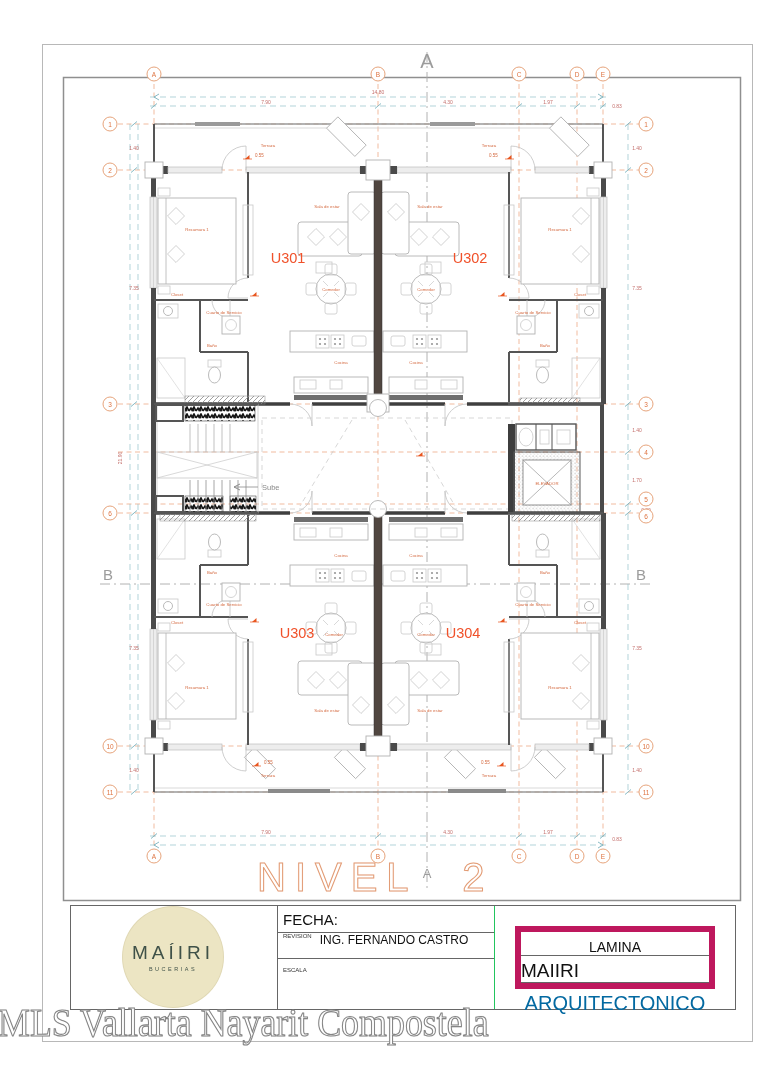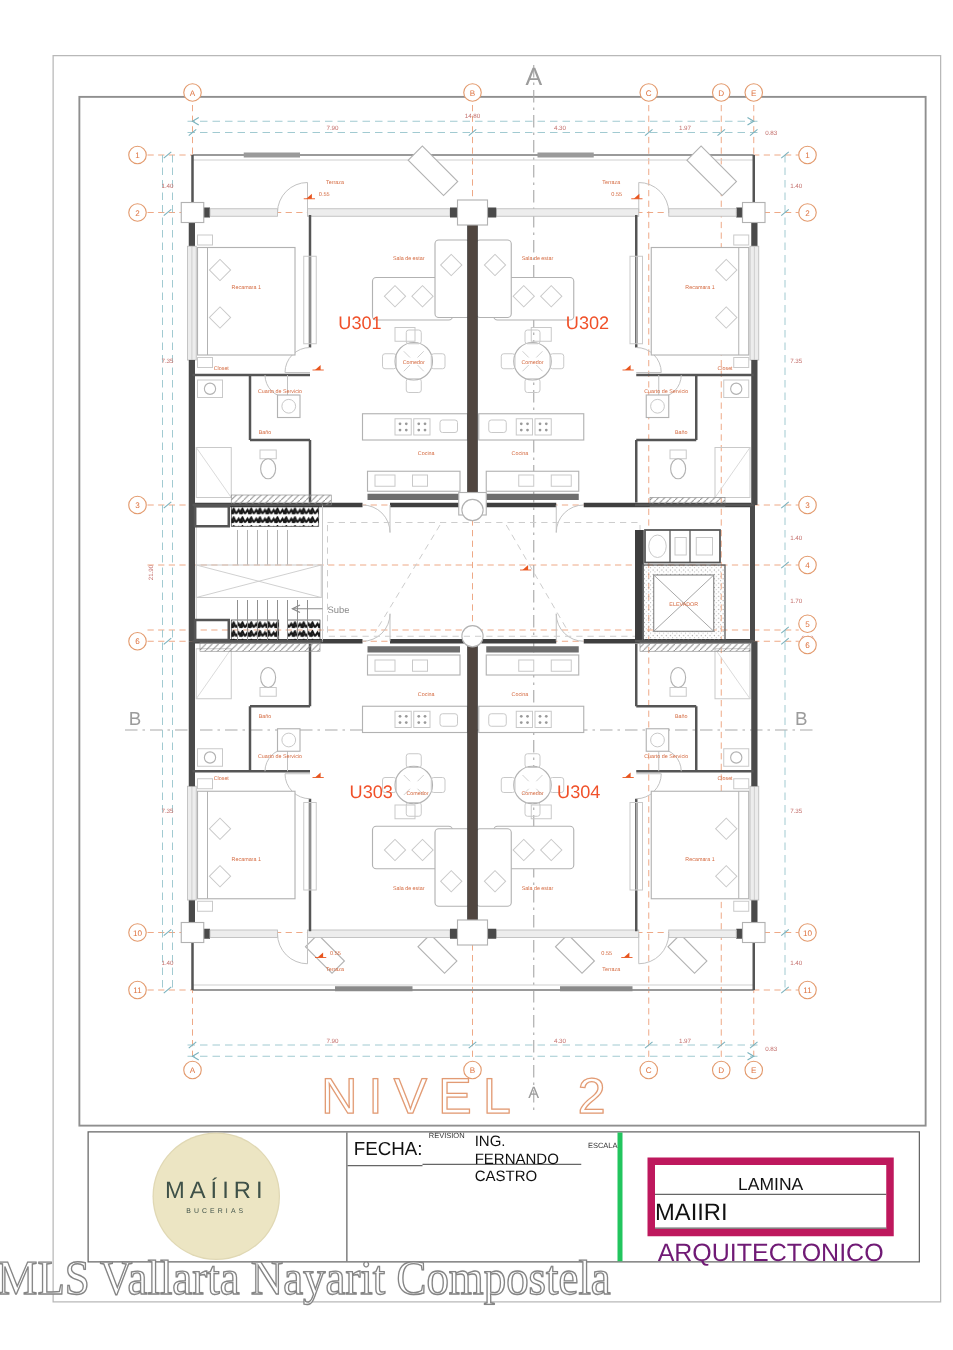--- a/index.html
+++ b/index.html
@@ -29,31 +29,31 @@
   #nivel{position:absolute;left:257px;top:855px;width:340px;text-align:left;
          font-size:40px;letter-spacing:9px;word-spacing:26px;color:#fff;
          -webkit-text-stroke:1px #e29b74;text-shadow:0 0 1px #eebfa3;white-space:nowrap}
   #watermark{position:absolute;left:-2px;top:1000px;font-family:"Liberation Serif",serif;
          font-size:39px;color:#fff;-webkit-text-stroke:1.1px #858585;
          text-shadow:0 0 1px #9a9a9a;white-space:nowrap;transform:scaleX(.92);
          transform-origin:left center;z-index:9}
   #titleblock{position:absolute;left:70px;top:905px;width:664px;height:103px;
          border:1px solid #666;display:flex;background:#fff;z-index:5}
   .tb-left{width:206px;border-right:1px solid #666;position:relative}
-  .tb-mid{width:216px;border-right:4px solid #22c55e;display:flex;flex-direction:row}
+  .tb-mid{width:216px;border-right:1px solid #22c55e;display:flex;flex-direction:column}
   .tb-right{flex:1;display:flex;flex-direction:column;margin:20px;border:6px solid #be185d}
   .tb-row{border-bottom:1px solid #666;box-sizing:border-box}
   .fecha{height:27px;font-size:15px;color:#111;padding:5px 0 0 5px}
   .mayo{height:31px;font-size:16px;color:#111;text-align:center;padding-top:8px}
   .revis{height:26px;font-size:12px;color:#111;display:flex;}
   .revis .sm{font-size:6px;color:#333;margin:0 8px 0 5px}
   .escala{height:19px;font-size:6px;color:#333;padding:8px 0 0 5px;border-bottom:none}
   .lamina{height:27px;font-size:14px;color:#111;text-align:center;padding-top:7px}
   .maiiri{height:30px;font-size:19px;color:#111;text-align:left;padding-top:4px}
-  .arq{flex:1;font-size:20px;color:#701a75;text-align:center;padding-top:9px;border-bottom:none}
+  .arq{flex:1;font-size:20px;color:#0369a1;text-align:center;padding-top:9px;border-bottom:none}
   #logo{position:absolute;left:52px;top:1px;width:100px;height:100px;border-radius:50%;
         background:#ece5c3;box-shadow:0 0 0 1px #e0d8b4;display:flex;flex-direction:column;
         align-items:center;justify-content:center}
   #logo .nm{font-size:19px;letter-spacing:4px;color:#3f5148;font-weight:400}
   #logo .sb{font-size:5.5px;letter-spacing:2.5px;color:#3f5148;margin-top:2px}
 </style>
 </head>
 <body>
 
 <div id="page">

